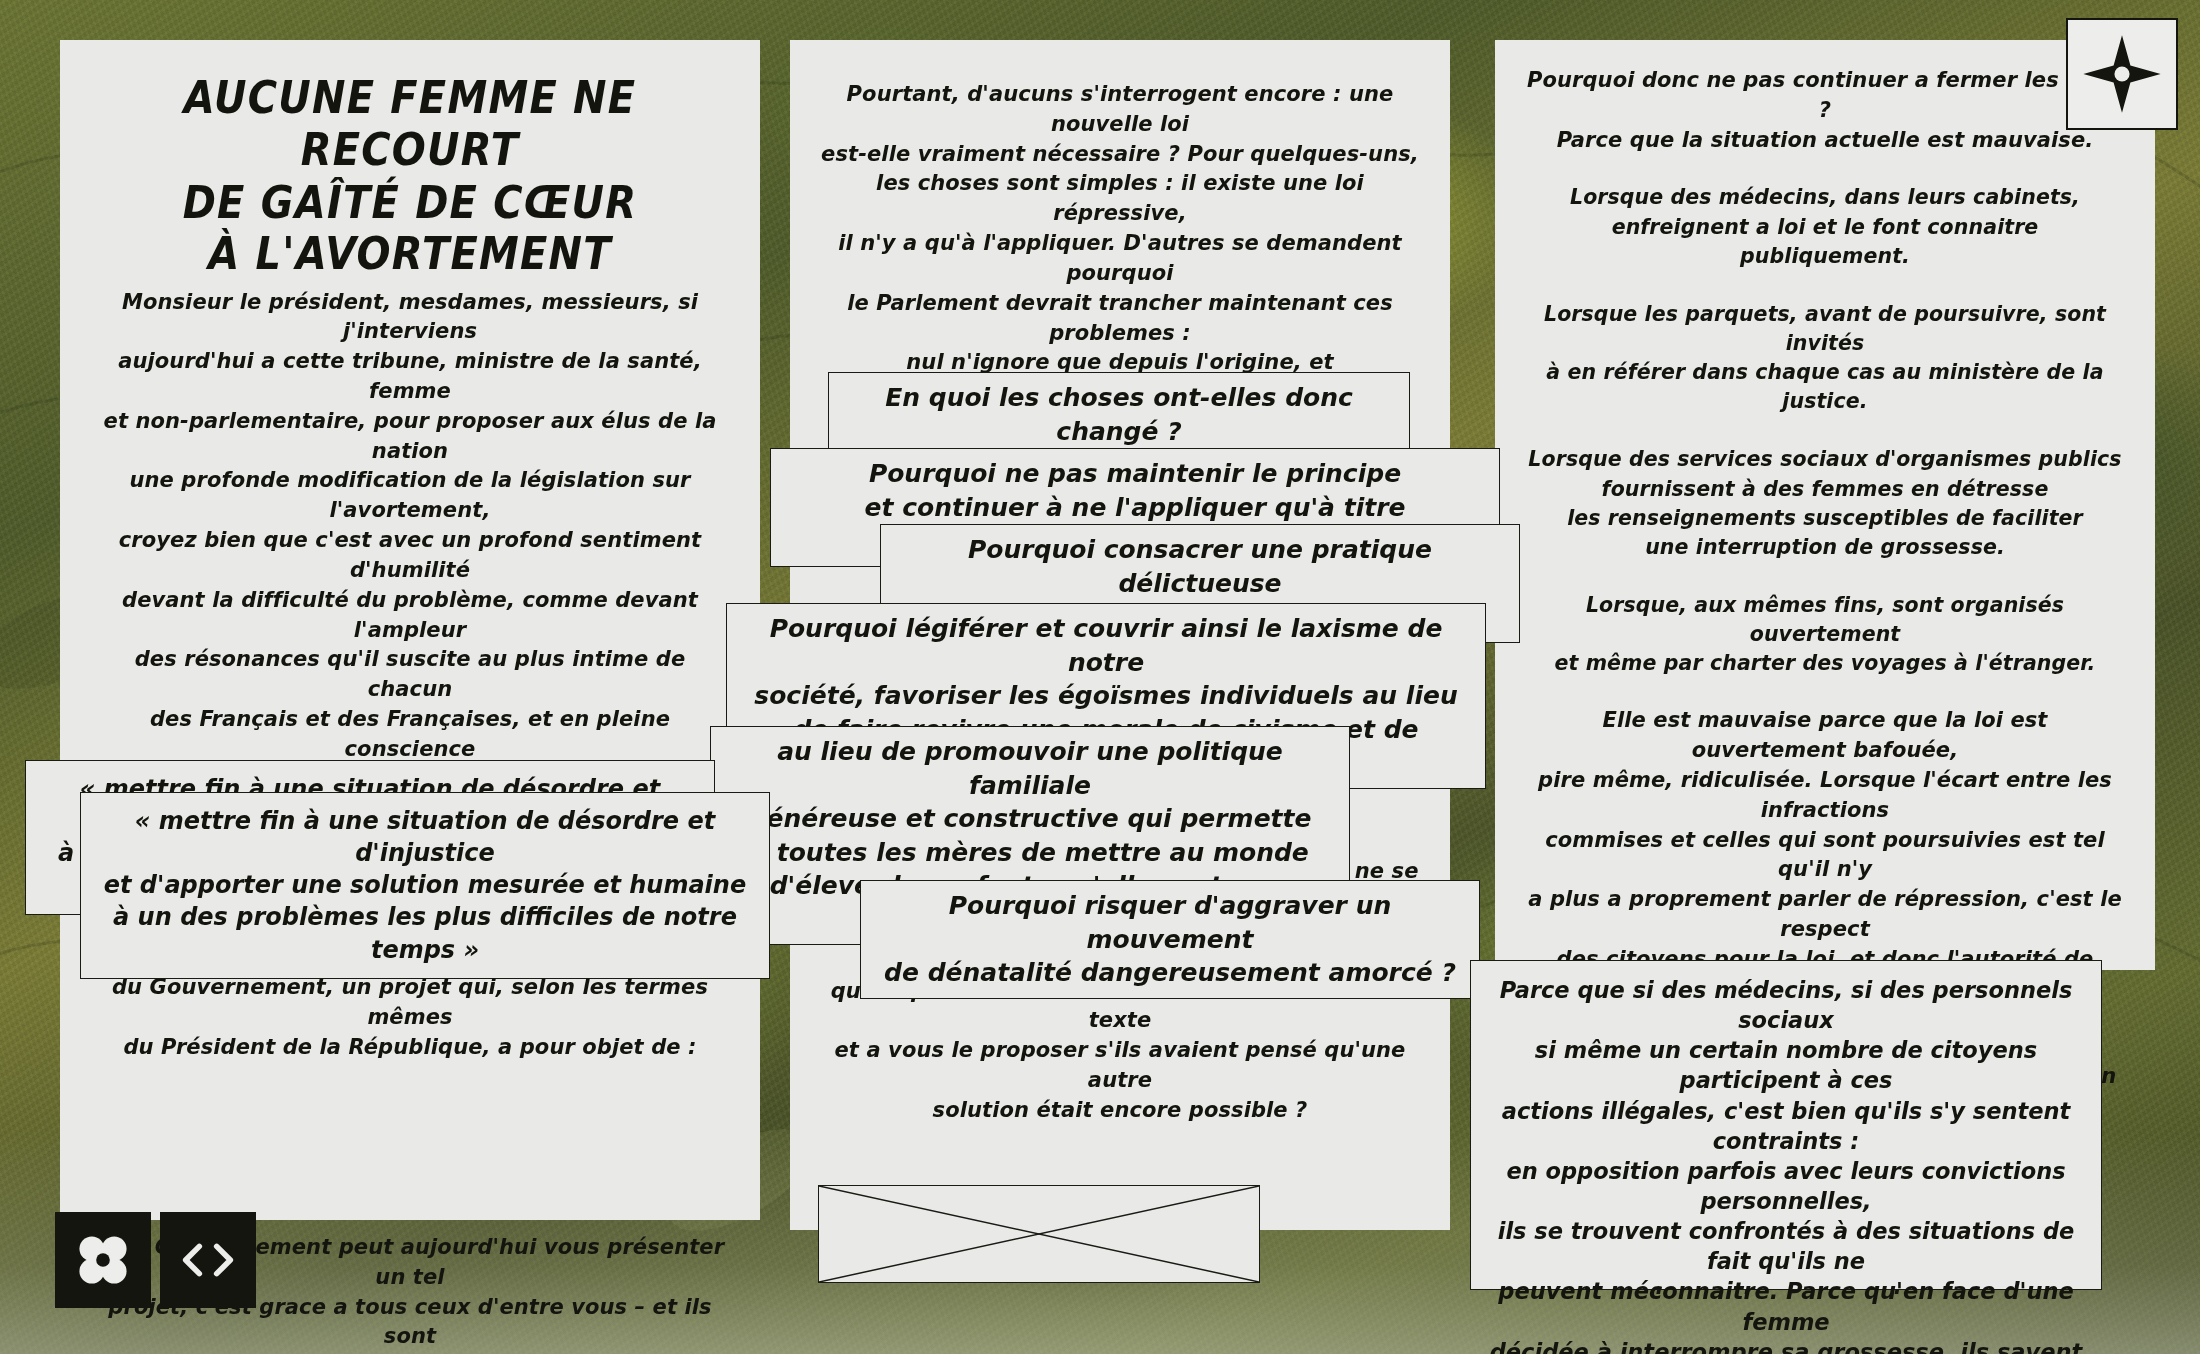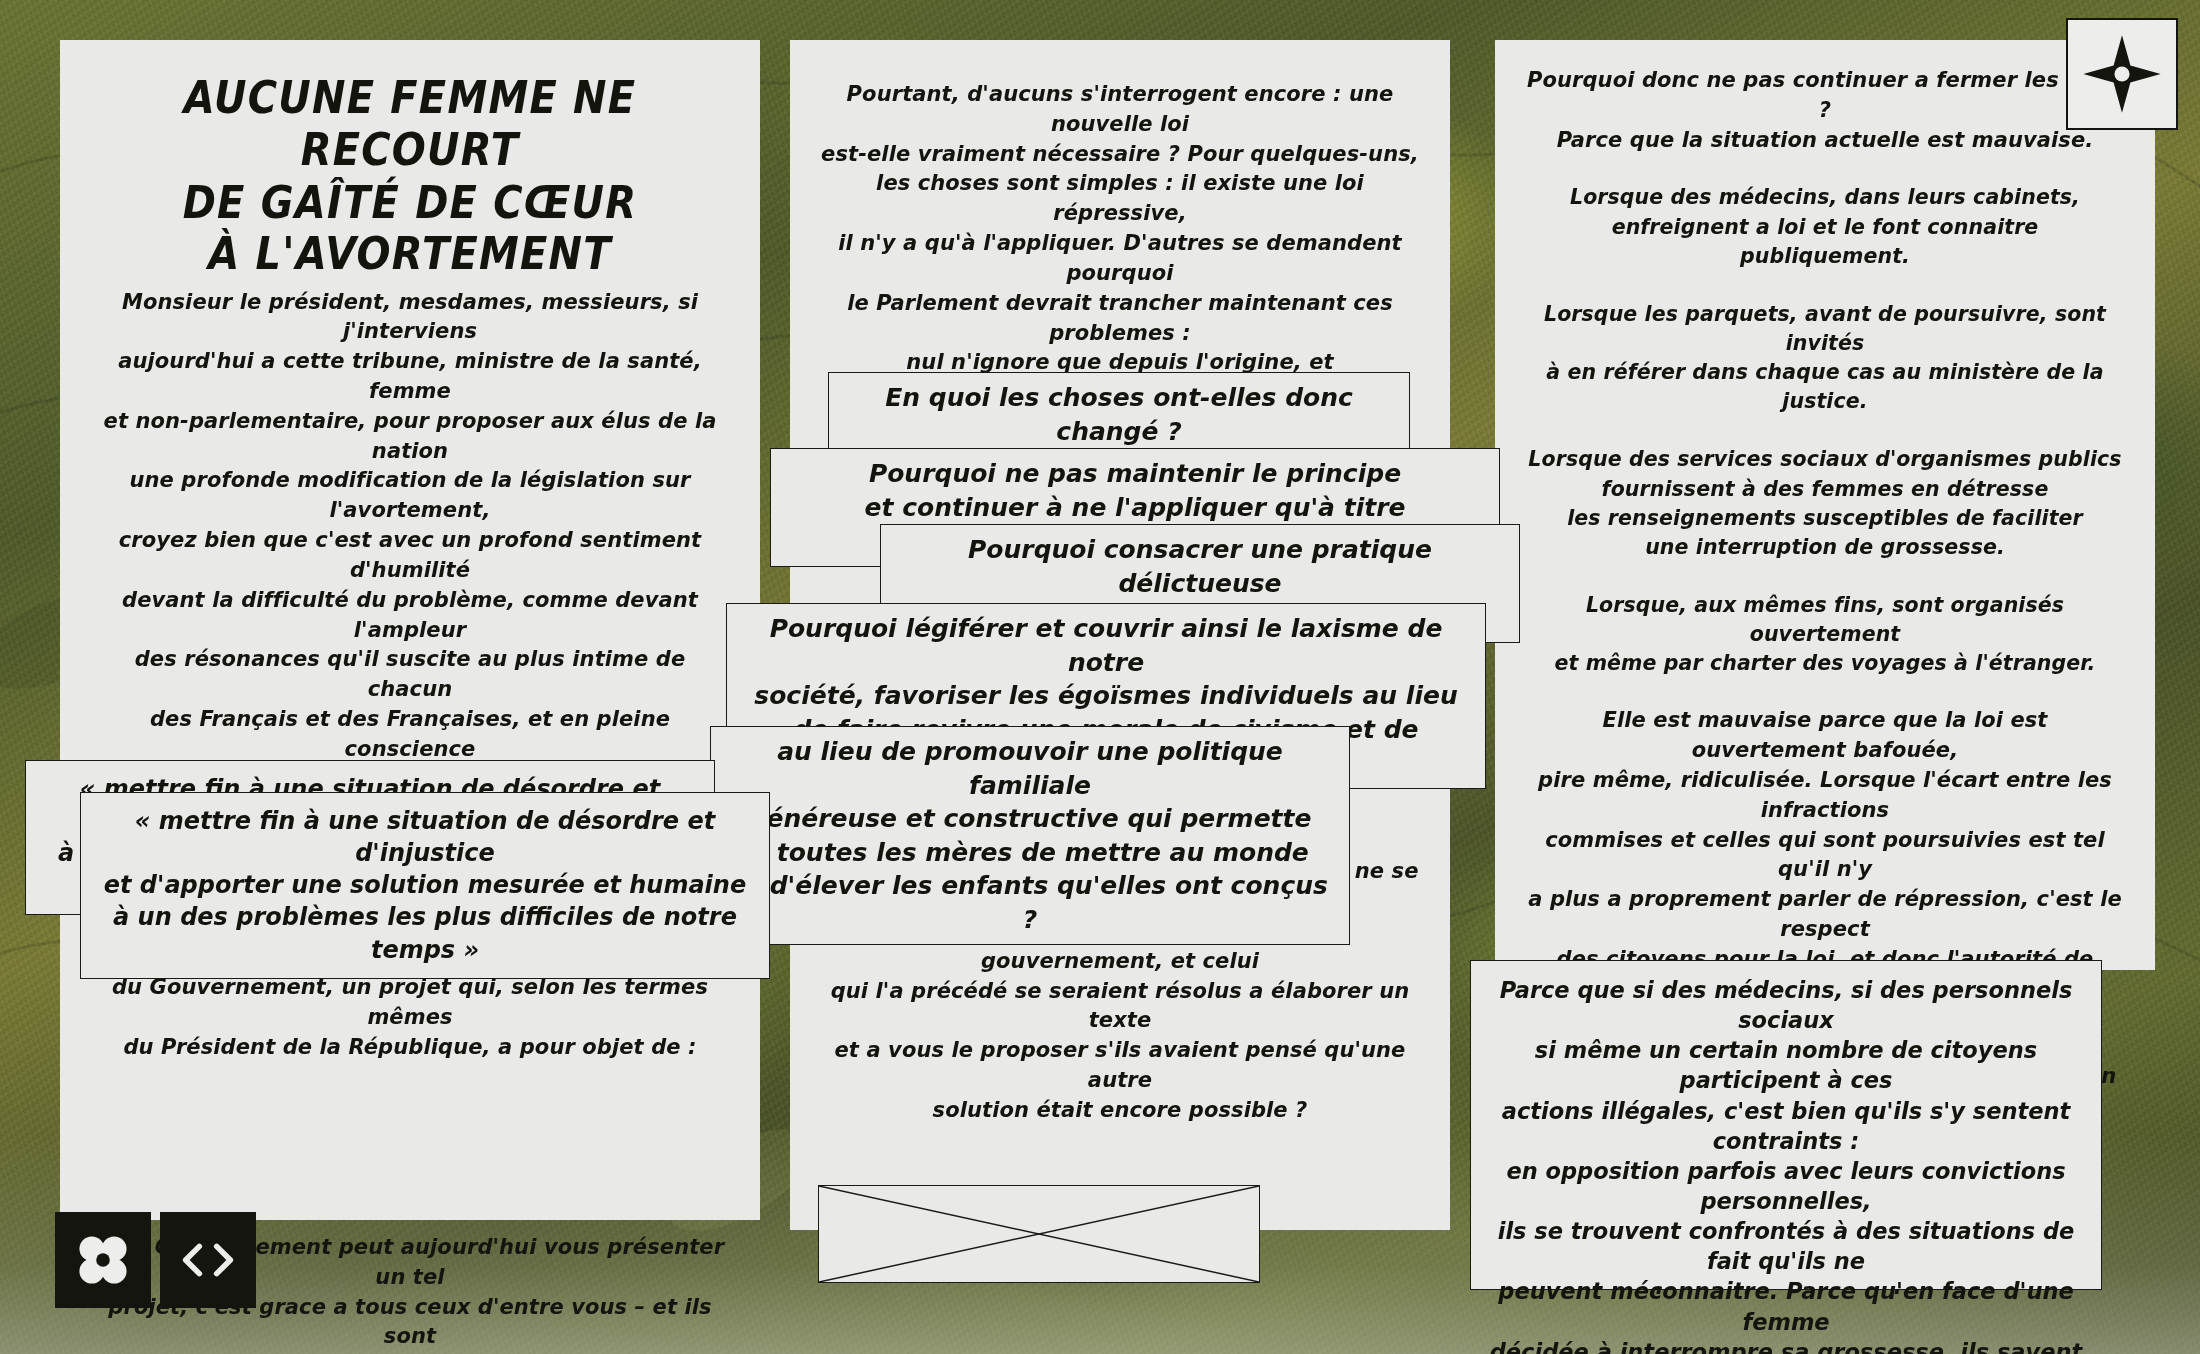--- a/index.html
+++ b/index.html
@@ -299,20 +299,22 @@
 et continuer à ne l'appliquer qu'à titre exceptionnel ?</div>
   <div class="strip" id="q3">Pourquoi consacrer une pratique délictueuse
 et ainsi, risquer de l'encourager ?</div>
   <div class="strip" id="q4">Pourquoi légiférer et couvrir ainsi le laxisme de notre
 société, favoriser les égoïsmes individuels au lieu
 de faire revivre une morale de civisme et de rigueur ?</div>
   <div class="strip" id="q5">au lieu de promouvoir une politique familiale
 généreuse et constructive qui permette
 à toutes les mères de mettre au monde
 et d'élever les enfants qu'elles ont conçus ?</div>
+  <div class="strip" id="q6">Pourquoi risquer d'aggraver un mouvement
+de dénatalité dangereusement amorcé ?</div>
 
   <div class="strip" id="quote-back">« mettre fin à une situation de désordre et d'injustice
 à un des problèmes les plus difficiles de notre temps »</div>
   <div class="strip" id="quote-front">« mettre fin à une situation de désordre et d'injustice
 et d'apporter une solution mesurée et humaine
 à un des problèmes les plus difficiles de notre temps »</div>
 
   <div class="strip" id="panel-bottom-right">Parce que si des médecins, si des personnels sociaux
 si même un certain nombre de citoyens participent à ces
 actions illégales, c'est bien qu'ils s'y sentent contraints :

